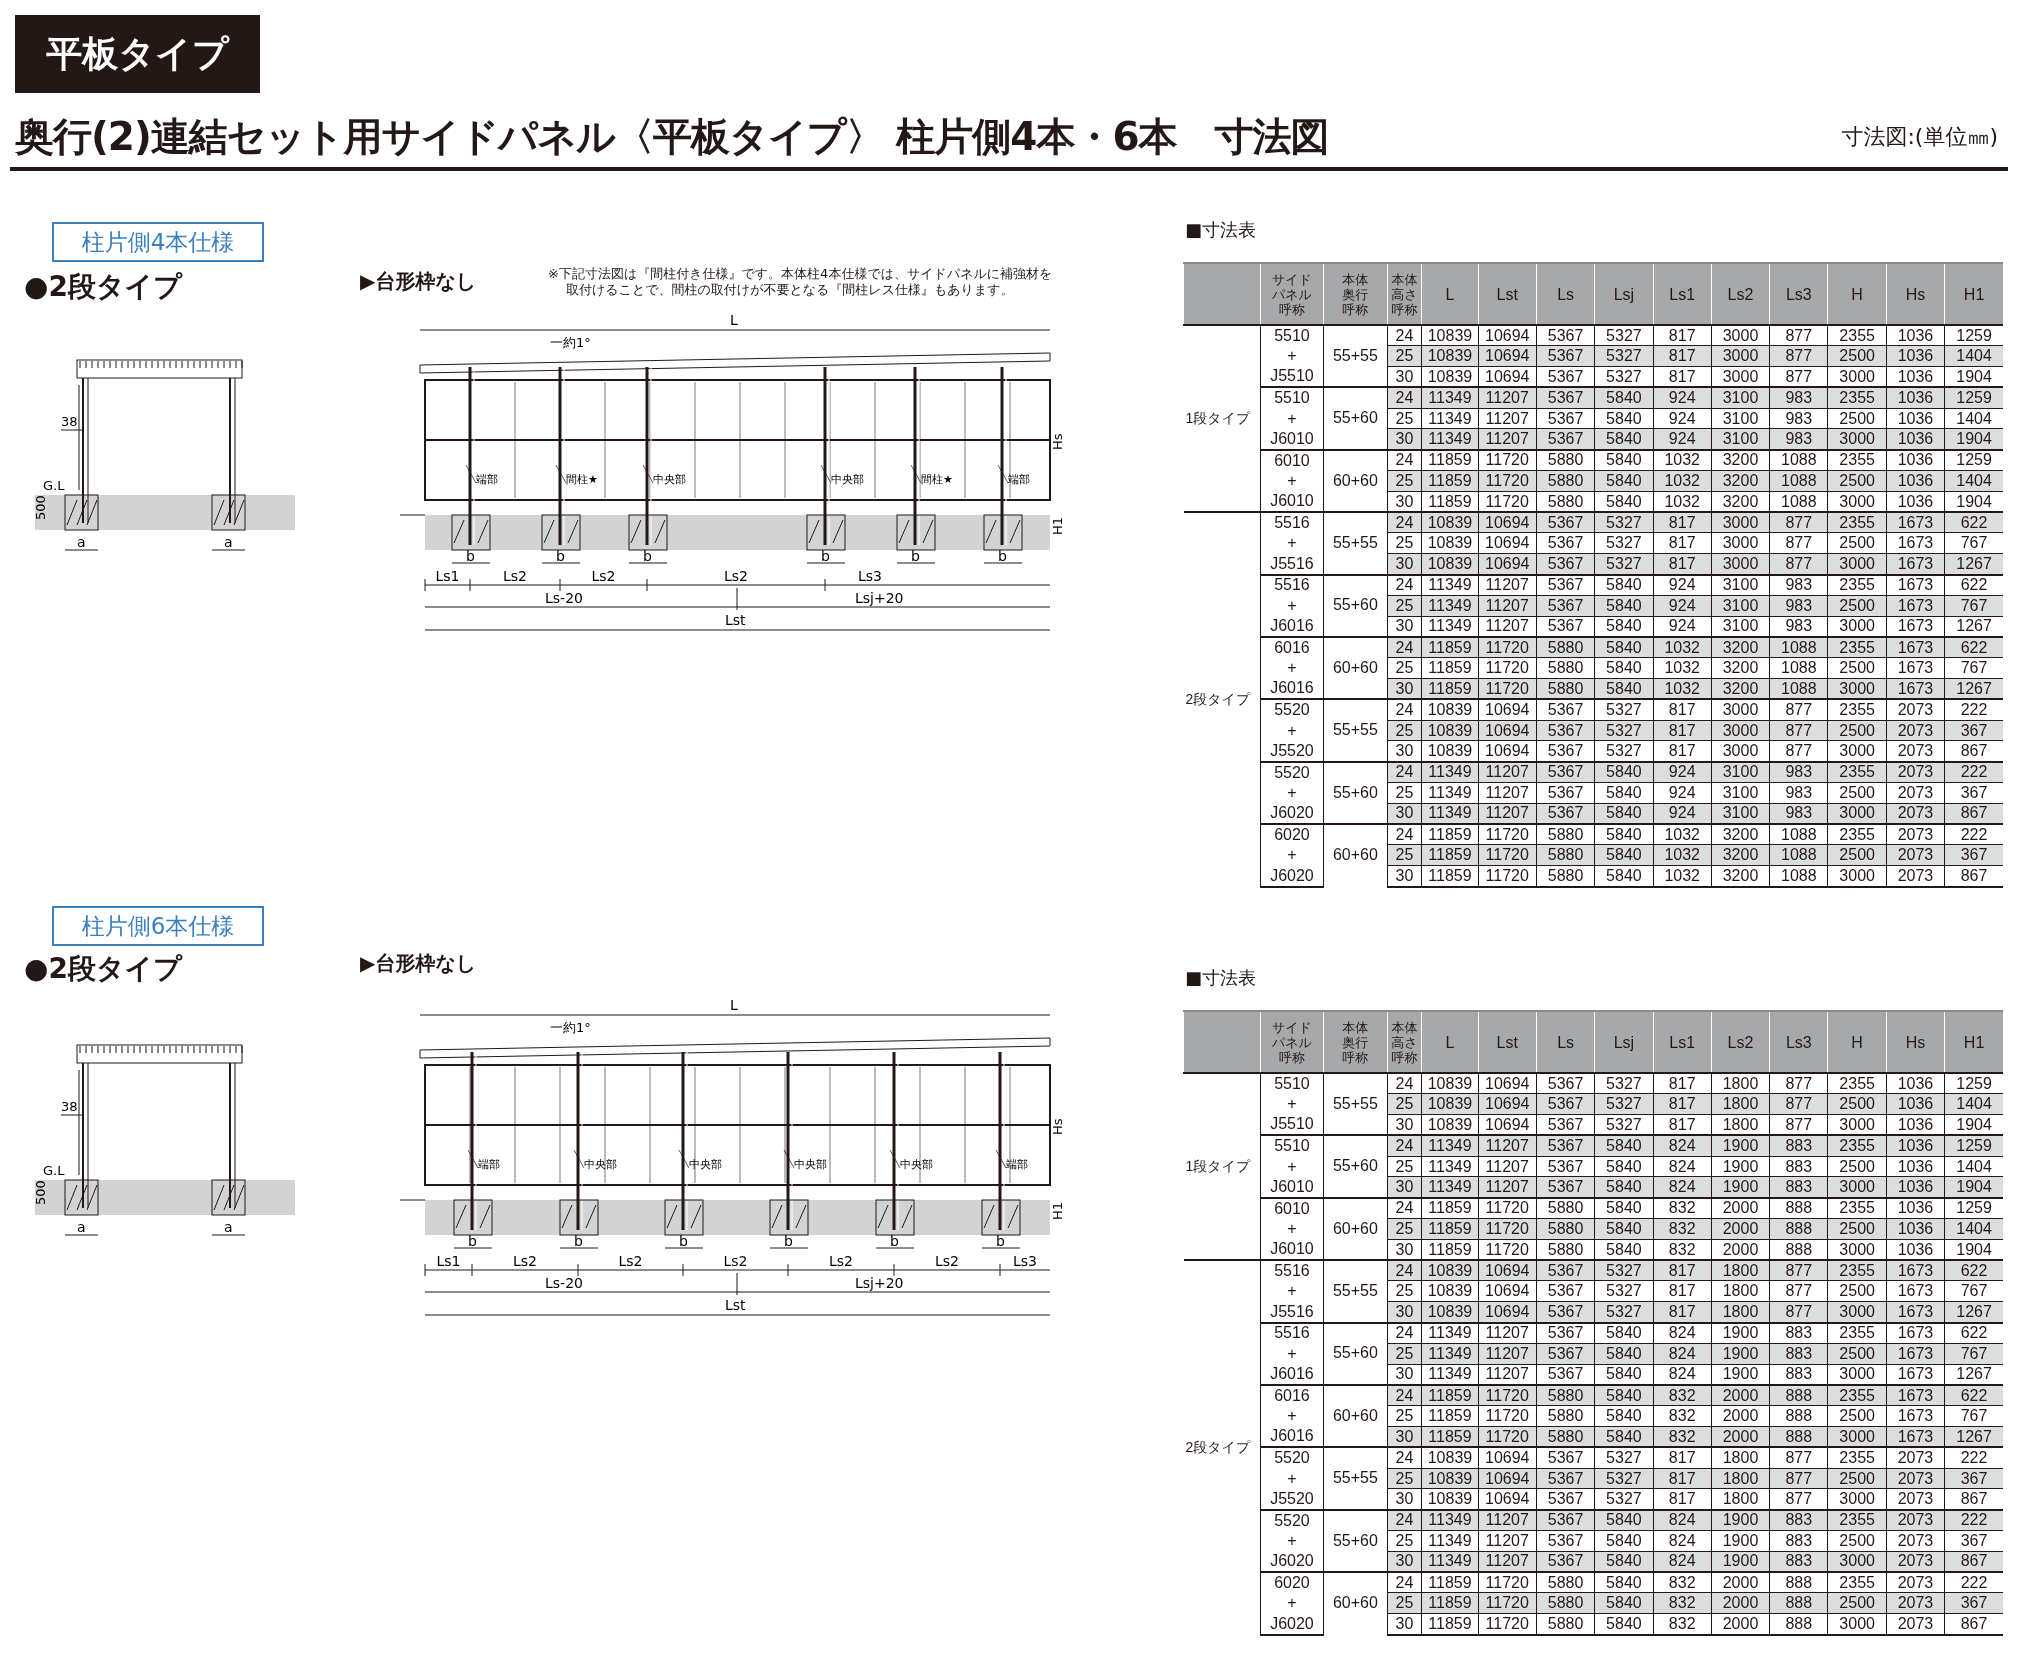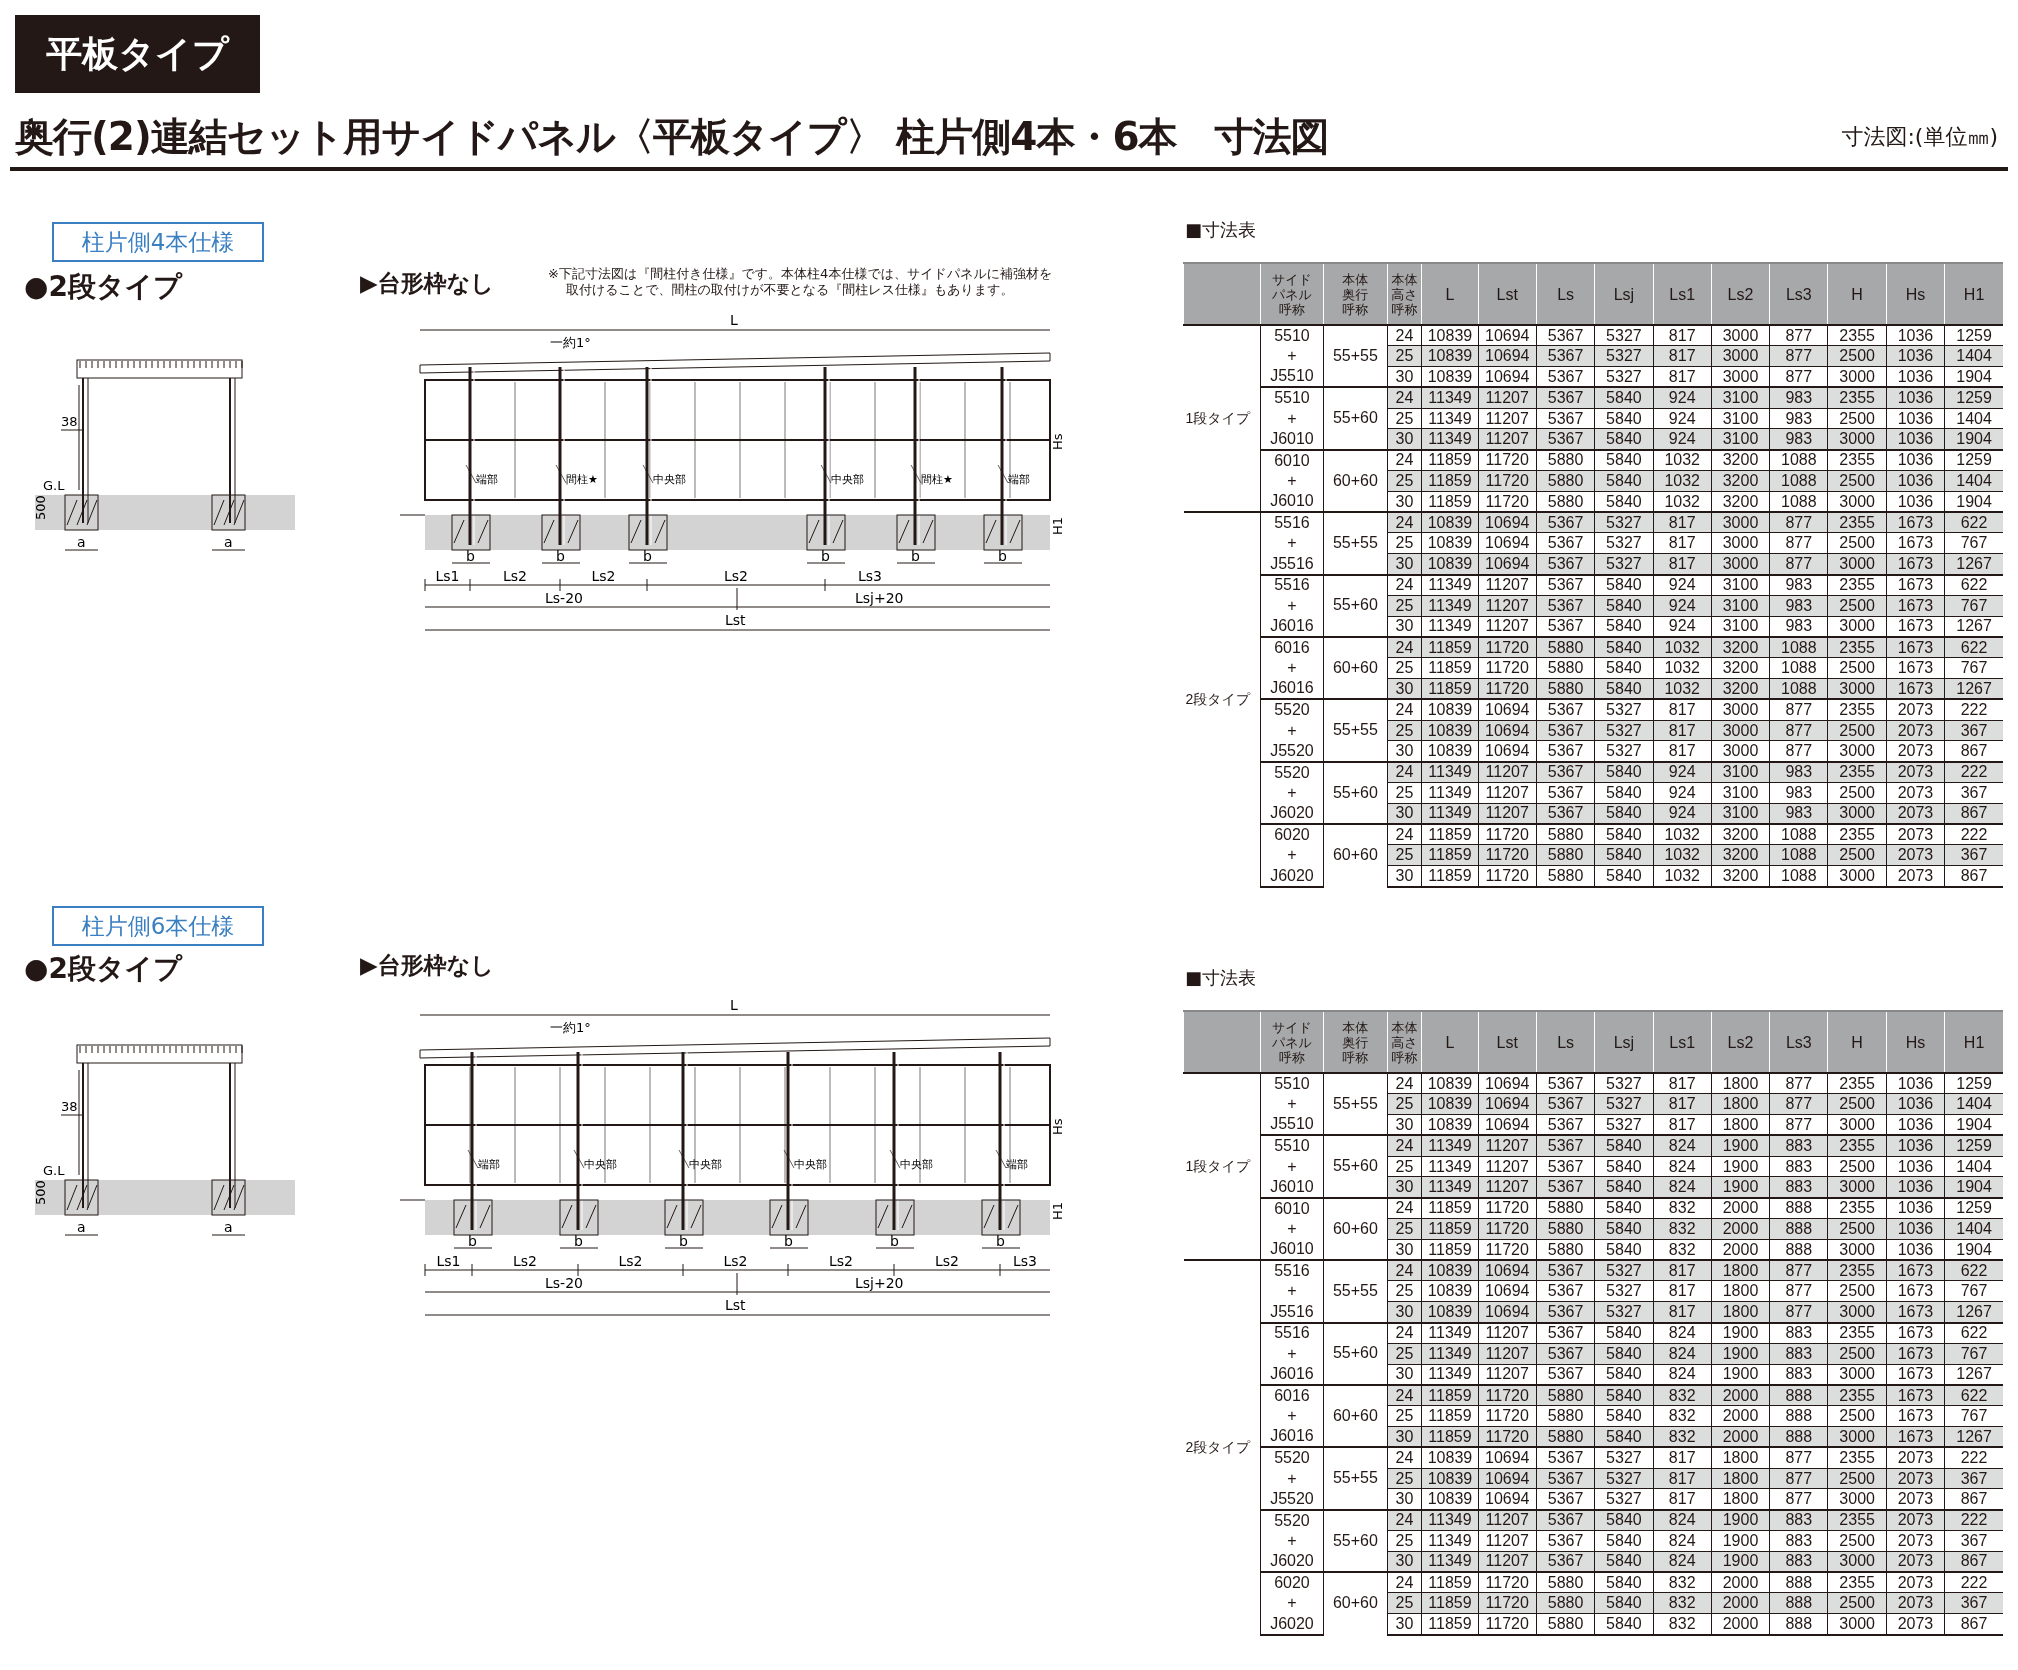--- a/index.html
+++ b/index.html
@@ -3,21 +3,21 @@
 <meta charset="utf-8">
 <style>
   * { box-sizing: border-box; margin: 0; padding: 0; }
   body { width: 2018px; height: 1670px; background: #fff; font-family: "DejaVu Sans", sans-serif; color: #231815; position: relative; overflow: hidden; }
   .badge { position: absolute; left: 15px; top: 15px; width: 245px; height: 78px; background: #231815; color: #fff; font-size: 36px; font-weight: bold; display: flex; align-items: center; justify-content: center; }
   .title { position: absolute; left: 15px; top: 110px; font-size: 39px; font-weight: bold; letter-spacing: -1px; }
   .unit { position: absolute; right: 20px; top: 122px; font-size: 22px; }
   .rule { position: absolute; left: 10px; right: 10px; top: 167px; height: 4px; background: #231815; }
   .spec-box { position: absolute; left: 12px; width: 212px; height: 40px; border: 2px solid #3a7fc1; color: #3a7fc1; font-size: 23px; display: flex; align-items: center; justify-content: center; margin-left: 40px; }
   .type-label { position: absolute; left: 24px; font-size: 28px; font-weight: bold; }
-  .frame-label { position: absolute; left: 360px; font-size: 23px; font-weight: bold; }
+  .frame-label { position: absolute; left: 360px; font-size: 20px; font-weight: bold; }
   .note { position: absolute; left: 548px; top: 266px; font-size: 13px; line-height: 16px; }
   .sec-title { position: absolute; left: 1185px; font-size: 18px; display: flex; align-items: center; gap: 28px; }
   .sec-title .box { border: 1.5px solid #231815; padding: 3px 16px; font-size: 18px; }
   table.dim { position: absolute; left: 1183px; border-collapse: collapse; font-family: "Liberation Sans Narrow", "Liberation Sans", sans-serif; font-size: 16px; }
   table.dim th { background: #a7a8aa; font-weight: normal; border-left: 1px solid #fff; height: 62px; font-size: 16px; line-height: 17px; }
   table.dim th.sm { font-size: 13px; line-height: 15px; }
   table.dim thead tr { border-top: 2px solid #888; border-bottom: 2px solid #a21caf; }
   table.dim td { border-left: 1px solid #231815; height: 20.8px; text-align: center; padding: 0 2px; white-space: nowrap; }
   table.dim td.first { border-left: none; text-align: left; font-size: 14px; }
   table.dim tr.shade td.v { background: #dcdddd; }

